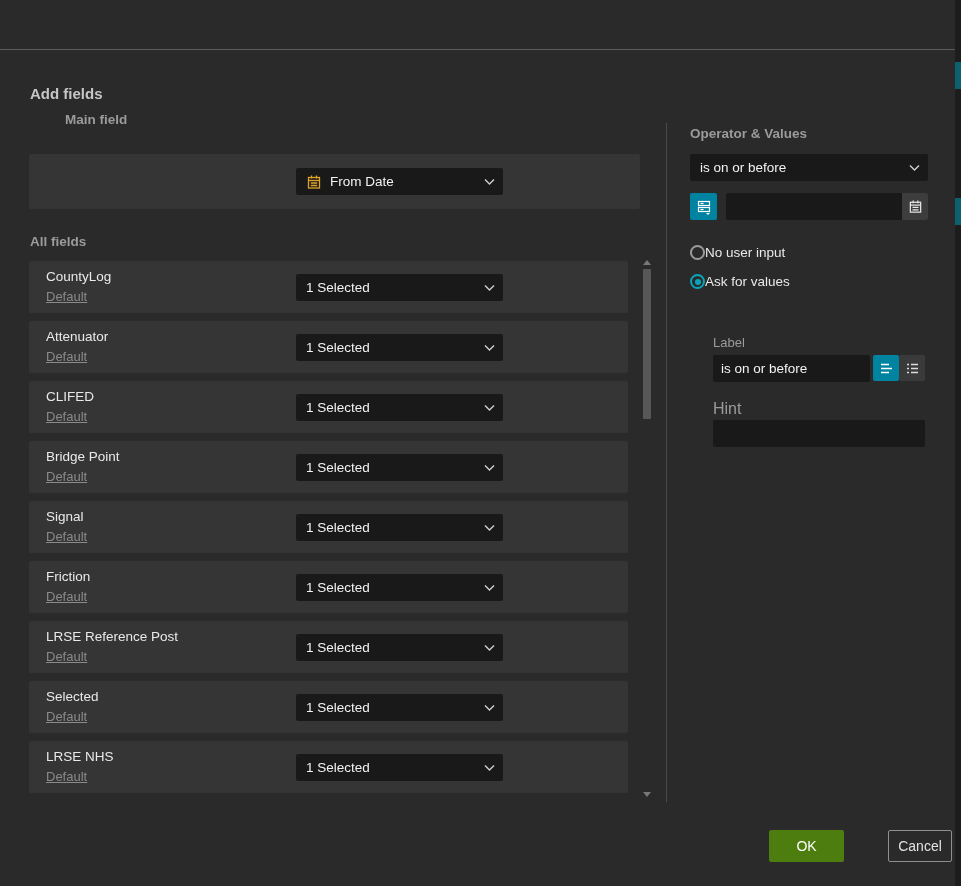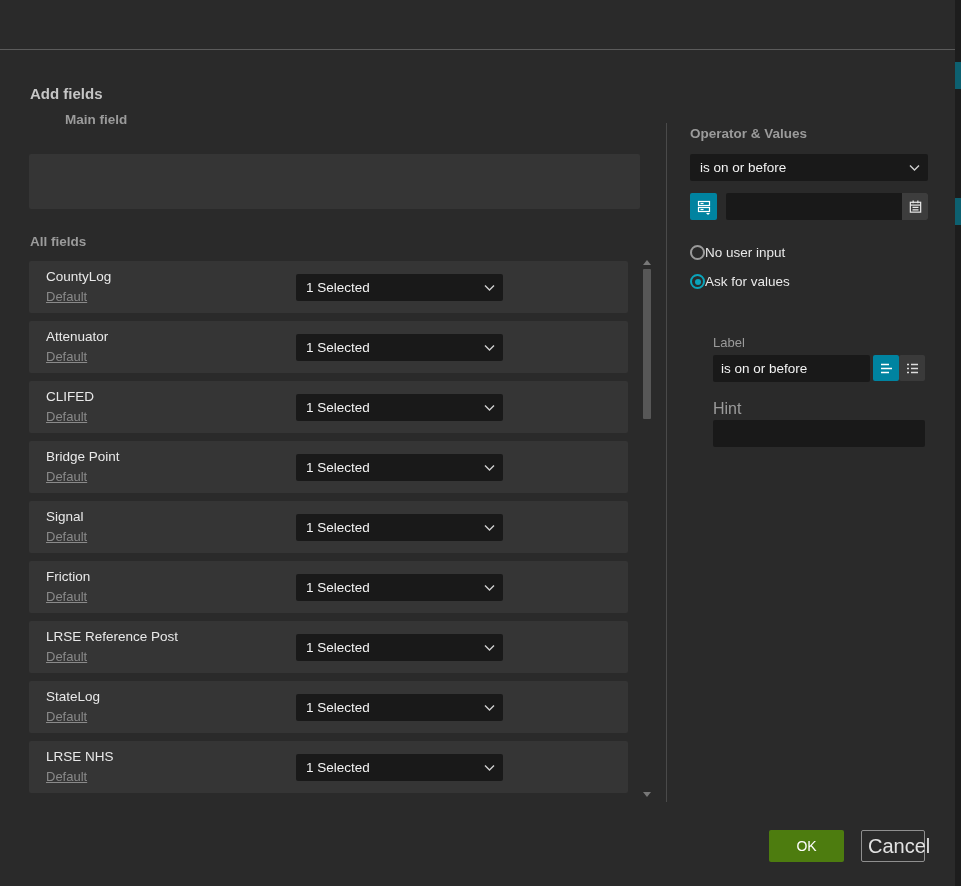--- a/index.html
+++ b/index.html
@@ -96,22 +96,22 @@
   .style-btn.list{left:899px;background:#3a3a3a;}
   .lbl-hint{position:absolute;left:713px;top:400px;font-size:16px;color:#9b9b9b;}
   .hint-input{position:absolute;left:713px;top:420px;width:212px;}
 
   
   .ok-btn{
     position:absolute;left:769px;top:830px;width:75px;height:32px;background:#4d7c0f;border:none;border-radius:2px;
     color:#fff;font-size:14px;cursor:pointer;font-family:inherit;
   }
   .cancel-btn{
-    position:absolute;left:861px;top:830px;width:64px;height:32px;background:transparent;border:1px solid #8f8f8f;border-radius:2px;
-    color:#e2e2e2;font-size:20px;cursor:pointer;font-family:inherit;box-sizing:border-box;
+    position:absolute;left:888px;top:830px;width:64px;height:32px;background:transparent;border:1px solid #8f8f8f;border-radius:2px;
+    color:#e2e2e2;font-size:14px;cursor:pointer;font-family:inherit;box-sizing:border-box;
   }
 
   
   .page-edge{position:absolute;left:955px;top:0;width:6px;height:886px;background:#1d1d1d;}
   .edge-mark{position:absolute;left:0;width:6px;height:27px;background:#0d6070;}
   .edge-mark.m1{top:62px;}
   .edge-mark.m2{top:198px;}
 
   svg{display:block;}
 </style>
@@ -119,20 +119,36 @@
 <body>
 
 <div id="stage">
 
   <div class="header-divider"></div>
 
   <div class="h-add">Add fields</div>
   <div class="sub-label lbl-mainfield">Main field</div>
 
   <div class="main-panel">
+    <div class="select sel-datefield">
+      <span class="cal">
+        <svg width="16" height="16" viewBox="0 0 16 16" stroke="#dfa32d" fill="none" stroke-width="1.3">
+          <rect x="2.5" y="3.5" width="11" height="10.5"></rect>
+            <path d="M2.5 6.5 h11"></path>
+            <path d="M5.5 1.5 v3 M10.5 1.5 v3"></path>
+            <path d="M4.8 9 h6.4 M4.8 11.5 h6.4"></path>
+        </svg>
+      </span>
+      <span>From Date</span>
+      <span class="chev">
+        <svg width="11" height="7" viewBox="0 0 11 7">
+            <path d="M1 1 L5.5 5.5 L10 1" stroke="#cfcfcf" stroke-width="1.4" fill="none"></path>
+          </svg>
+      </span>
+    </div>
   </div>
 
   <div class="sub-label lbl-allfields">All fields</div>
 
   <div class="fields-list">
     <div class="field-row">
       <div class="field-name">CountyLog</div>
       <div class="field-sub">Default</div>
       <div class="select field-sel">
         <span>1 Selected</span>
@@ -216,21 +232,21 @@
         <span>1 Selected</span>
         <span class="chev">
           <svg width="11" height="7" viewBox="0 0 11 7">
               <path d="M1 1 L5.5 5.5 L10 1" stroke="#cfcfcf" stroke-width="1.4" fill="none"></path>
             </svg>
         </span>
       </div>
     </div>
 
     <div class="field-row">
-      <div class="field-name">StateLog</div>
+      <div class="field-name">Selected</div>
       <div class="field-sub">Default</div>
       <div class="select field-sel">
         <span>1 Selected</span>
         <span class="chev">
           <svg width="11" height="7" viewBox="0 0 11 7">
               <path d="M1 1 L5.5 5.5 L10 1" stroke="#cfcfcf" stroke-width="1.4" fill="none"></path>
             </svg>
         </span>
       </div>
     </div>

